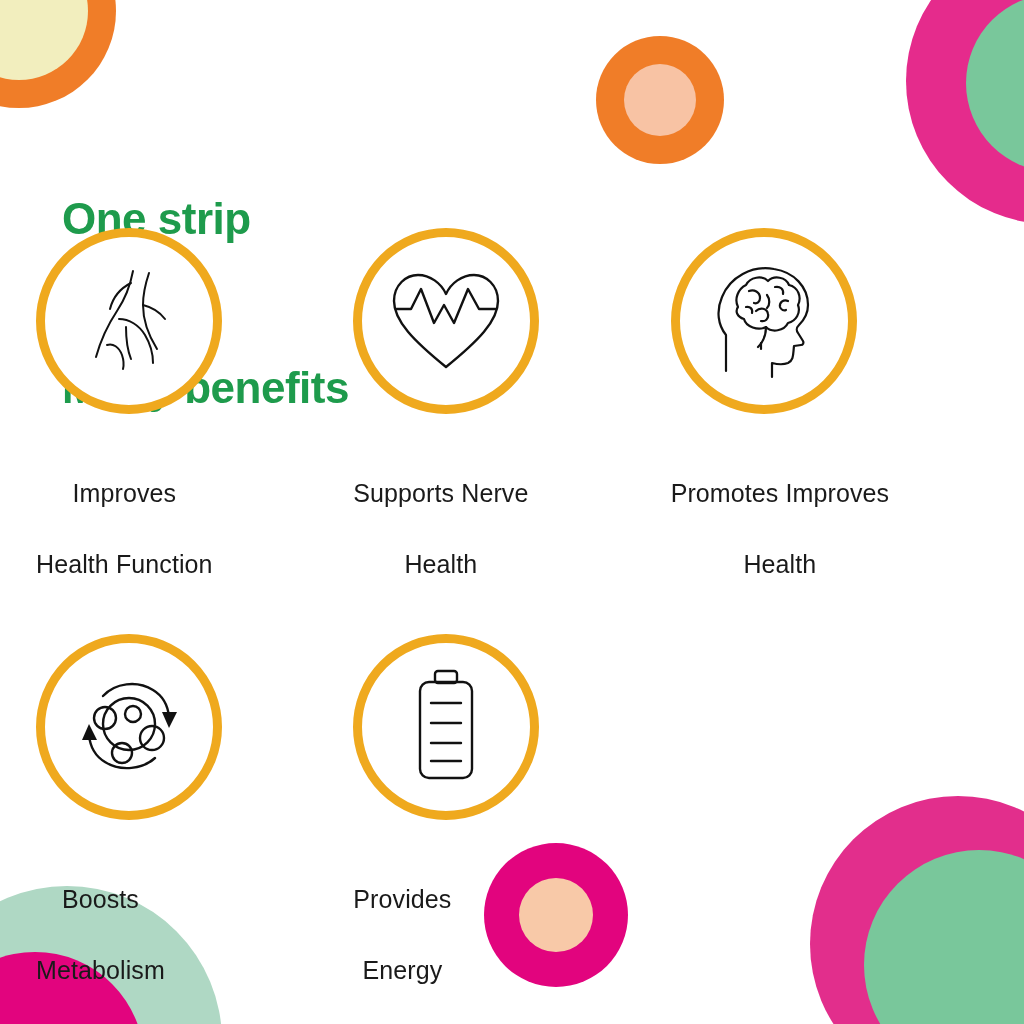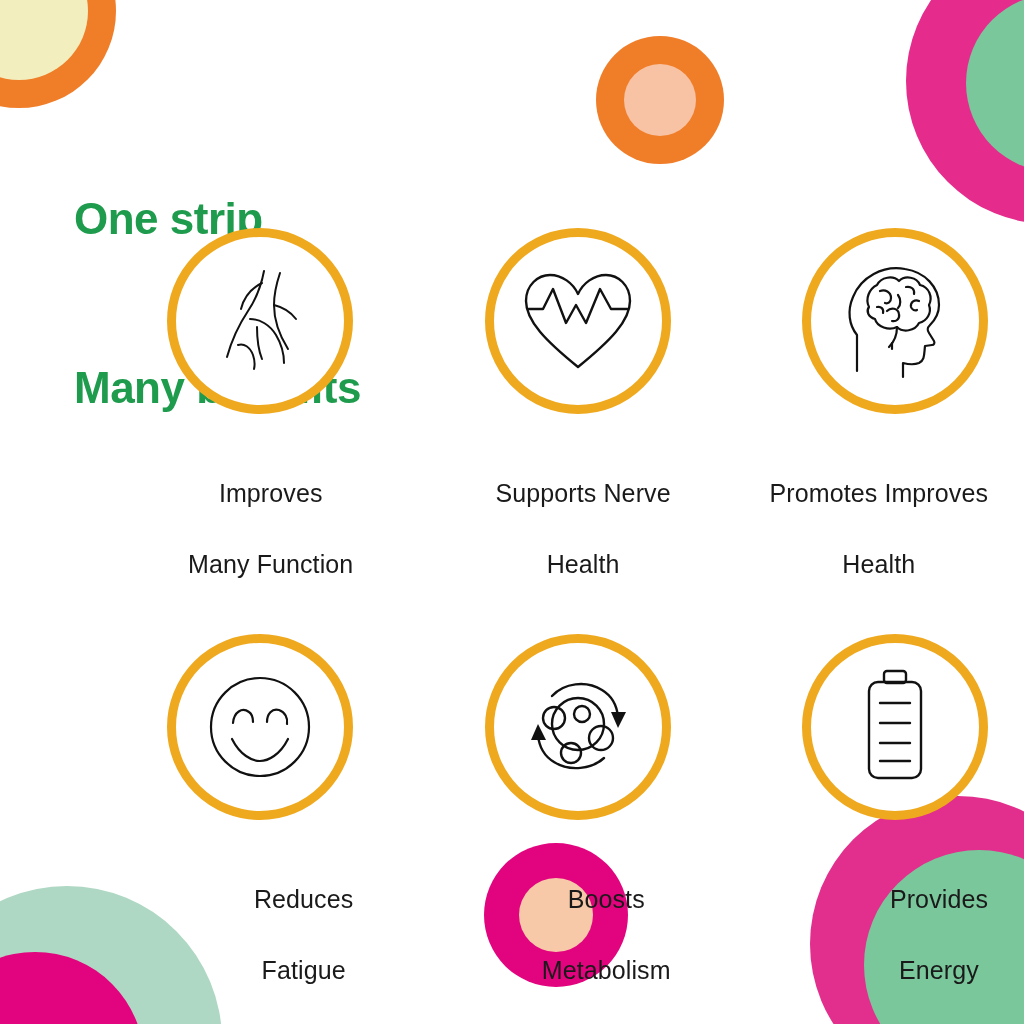--- a/index.html
+++ b/index.html
@@ -51,38 +51,37 @@
   .heading {
     position: absolute;
     left: 62px;
     top: 78px;
     color: #1E9B4C;
     font-size: 44px;
     font-weight: bold;
     line-height: 1.28;
     letter-spacing: -0.5px;
     white-space: pre;
-    margin-left: 12px;
   }
   .heading-line { display: block; }
 
   
   .grid {
     position: absolute;
     left: 36px;
     top: 228px;
     width: 952px;
     display: grid;
     grid-template-columns: repeat(3, 1fr);
     grid-row-gap: 52px;
   }
   .cell {
     display: flex;
     flex-direction: column;
-    align-items: flex-end;
+    align-items: flex-start;
   }
   .ring {
     width: 186px;
     height: 186px;
     border-radius: 50%;
     border: 9px solid #EFA91E;
     box-sizing: border-box;
     display: flex;
     align-items: center;
     justify-content: center;
@@ -133,21 +132,21 @@
             <path d="M80 12 C76 24, 74 34, 74 44 C74 58, 78 72, 88 88"></path>
             <path d="M74 44 C82 46, 90 50, 96 58"></path>
             <path d="M50 58 C60 58, 70 64, 76 74 C82 84, 84 94, 84 102"></path>
             <path d="M57 66 C57 78, 58 88, 62 98"></path>
             <path d="M38 84 C44 82, 50 86, 53 94 C55 100, 55 104, 54 108"></path>
           </g>
         </svg>
       </div>
       <div class="label">
         <span>Improves</span><br>
-        <span>Many Function</span>
+        <span>Health Function</span>
       </div>
     </div>
 
     <div class="cell">
       <div class="ring">
         <svg width="124" height="120" viewBox="0 0 124 120">
           <g fill="none" stroke="#111111" stroke-width="2.4" stroke-linejoin="round" stroke-linecap="round">
             <path d="M62 106 C30 80, 10 60, 10 40 C10 24, 22 14, 34 14 C46 14, 57 22, 62 33 C67 22, 78 14, 90 14 C102 14, 114 24, 114 40 C114 60, 94 80, 62 106 Z"></path>
             <path d="M12 48 L27 48 L37 28 L50 62 L60 44 L70 62 L84 28 L95 48 L112 48"></path>
           </g>
@@ -178,36 +177,20 @@
             <path d="M57 84 L57 90"></path>
           </g>
         </svg>
       </div>
       <div class="label">
         <span>Promotes Improves</span><br>
         <span>Health</span>
       </div>
     </div>
 
-    <div class="cell">
-      <div class="ring">
-        <svg width="120" height="120" viewBox="0 0 120 120">
-          <g fill="none" stroke="#111111" stroke-width="2.2" stroke-linecap="round">
-            <circle cx="60" cy="60" r="49"></circle>
-            <path d="M33 56 C34 45, 42 40, 49 45 C52 47, 53 51, 53 55"></path>
-            <path d="M67 55 C67 47, 72 41, 79 43 C85 45, 88 51, 87 57"></path>
-            <path d="M32 72 C40 88, 52 94, 60 94 C68 94, 80 88, 88 72"></path>
-          </g>
-        </svg>
-      </div>
-      <div class="label">
-        <span>Reduces</span><br>
-        <span>Fatigue</span>
-      </div>
-    </div>
 
     <div class="cell">
       <div class="ring">
         <svg width="124" height="122" viewBox="0 0 124 122">
           <g fill="none" stroke="#111111" stroke-width="2.4" stroke-linecap="round" stroke-linejoin="round">
 
             <circle cx="62" cy="58" r="26"></circle>
             <circle cx="38" cy="52" r="11"></circle>
             <circle cx="85" cy="72" r="12"></circle>
             <circle cx="55" cy="87" r="10"></circle>

